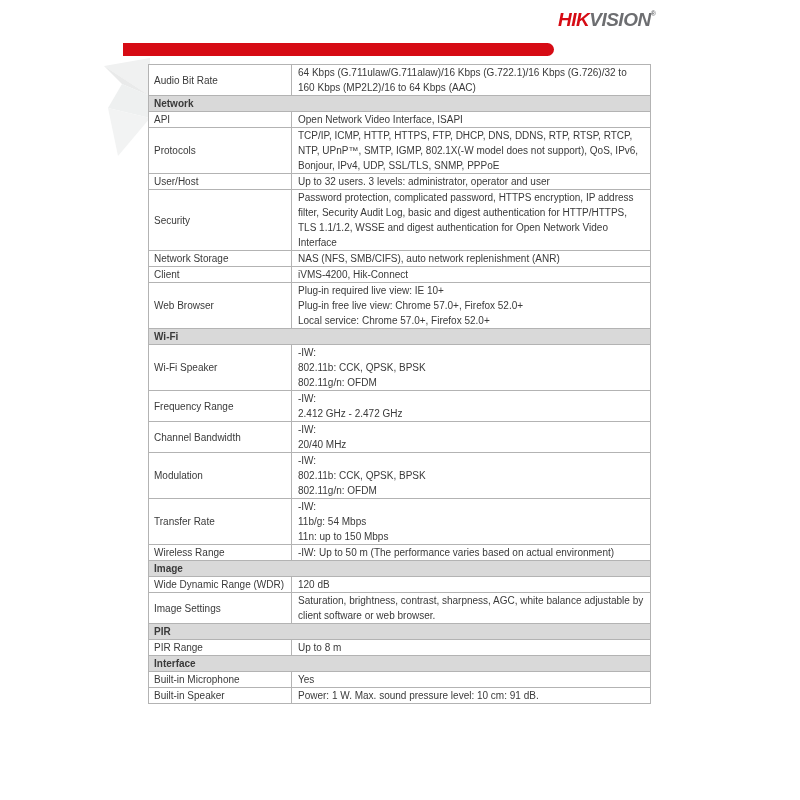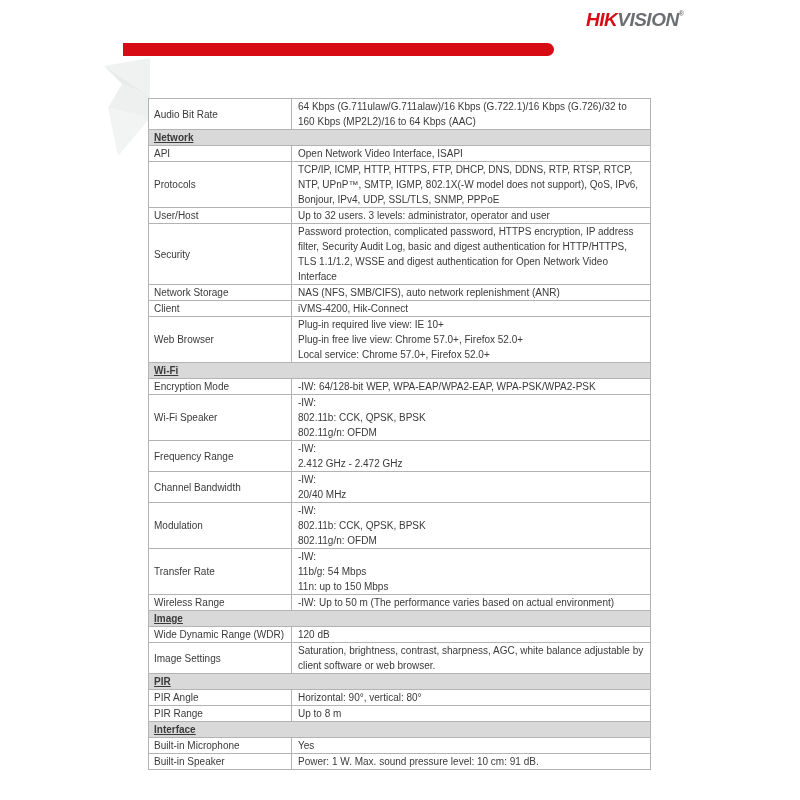--- a/index.html
+++ b/index.html
@@ -13,21 +13,21 @@
   }
   .page { position: absolute; inset: 0; }
 
   
   .logo {
     position: absolute; top: 9px; left: 558px;
     font-style: italic; font-weight: bold;
     font-size: 19px; letter-spacing: -0.5px;
     white-space: nowrap;
   }
-  .logo-red  { color: var(--brand-red, #d60b14); margin-left: 28px; }
+  .logo-red  { color: var(--brand-red, #d60b14); }
   .logo-gray { color: var(--logo-gray, #6d6e71); }
   .logo-tm   { color: var(--logo-gray, #6d6e71); font-size: 7px; vertical-align: 10px; font-style: normal; }
 
   .red-bar {
     position: absolute; left: 123px; top: 43px;
     width: 431px; height: 13px;
     background: var(--brand-red, #d60b14);
     border-radius: 0 7px 7px 0;
   }
 
@@ -36,37 +36,35 @@
 
   
   table.spec-table {
     position: absolute; left: 148px; top: 64px;
     width: 502px;
     border-collapse: collapse;
     table-layout: fixed;
     background: #ffffff;
     font-size: 10px;
     z-index: 1;
-    margin-top: 34px;
   }
   .spec-table td {
     border: 1px solid var(--border, #b3b3b3);
     line-height: 15px;
     vertical-align: middle;
     padding: 0 4px;
     overflow: hidden;
   }
   .spec-table td.label-cell { padding-left: 5px; }
   .spec-table td.value-cell { padding-left: 6px; }
   .spec-table tr.section-row td {
     background: var(--section-bg, #d9d9d9);
     font-weight: bold;
     line-height: 13px;
     padding: 1px 4px 1px 5px;
-    text-decoration: underline;
   }
 </style>
 </head>
 <body style="--brand-red: #d60b14; --logo-gray: #6d6e71; --section-bg: #d9d9d9; --border: #b3b3b3; --text: #3a3a3a;">
 
 <div class="page">
 
   <div class="logo">
     <span class="logo-red">HIK</span><span class="logo-gray">VISION</span><span class="logo-tm">®</span>
   </div>
@@ -138,26 +136,20 @@
           <td class="value-cell">
             <div>Plug-in required live view: IE 10+</div>
             <div>Plug-in free live view: Chrome 57.0+, Firefox 52.0+</div>
             <div>Local service: Chrome 57.0+, Firefox 52.0+</div>
           </td>
         </tr>
         <tr class="section-row">
           <td colspan="2">Wi-Fi</td>
         </tr>
         <tr>
-          <td class="label-cell">Encryption Mode</td>
-          <td class="value-cell">
-            <div>-IW: 64/128-bit WEP, WPA-EAP/WPA2-EAP, WPA-PSK/WPA2-PSK</div>
-          </td>
-        </tr>
-        <tr>
           <td class="label-cell">Wi-Fi Speaker</td>
           <td class="value-cell">
             <div>-IW:</div>
             <div>802.11b: CCK, QPSK, BPSK</div>
             <div>802.11g/n: OFDM</div>
           </td>
         </tr>
         <tr>
           <td class="label-cell">Frequency Range</td>
           <td class="value-cell">
@@ -206,26 +198,20 @@
         <tr>
           <td class="label-cell">Image Settings</td>
           <td class="value-cell">
             <div>Saturation, brightness, contrast, sharpness, AGC, white balance adjustable by client software or web browser.</div>
           </td>
         </tr>
         <tr class="section-row">
           <td colspan="2">PIR</td>
         </tr>
         <tr>
-          <td class="label-cell">PIR Angle</td>
-          <td class="value-cell">
-            <div>Horizontal: 90°, vertical: 80°</div>
-          </td>
-        </tr>
-        <tr>
           <td class="label-cell">PIR Range</td>
           <td class="value-cell">
             <div>Up to 8 m</div>
           </td>
         </tr>
         <tr class="section-row">
           <td colspan="2">Interface</td>
         </tr>
         <tr>
           <td class="label-cell">Built-in Microphone</td>

